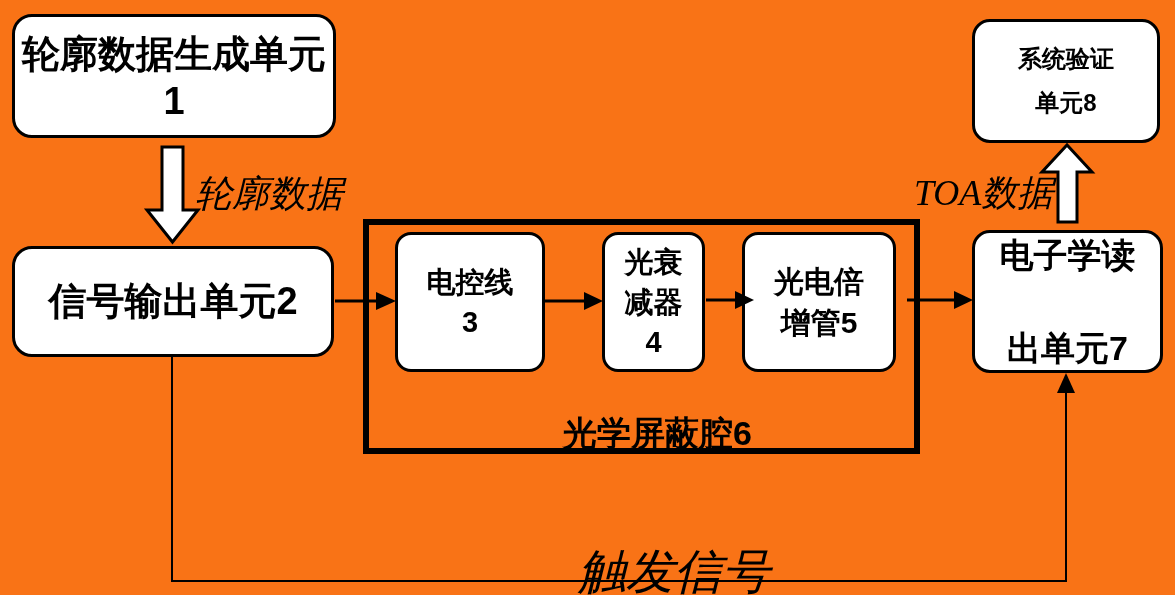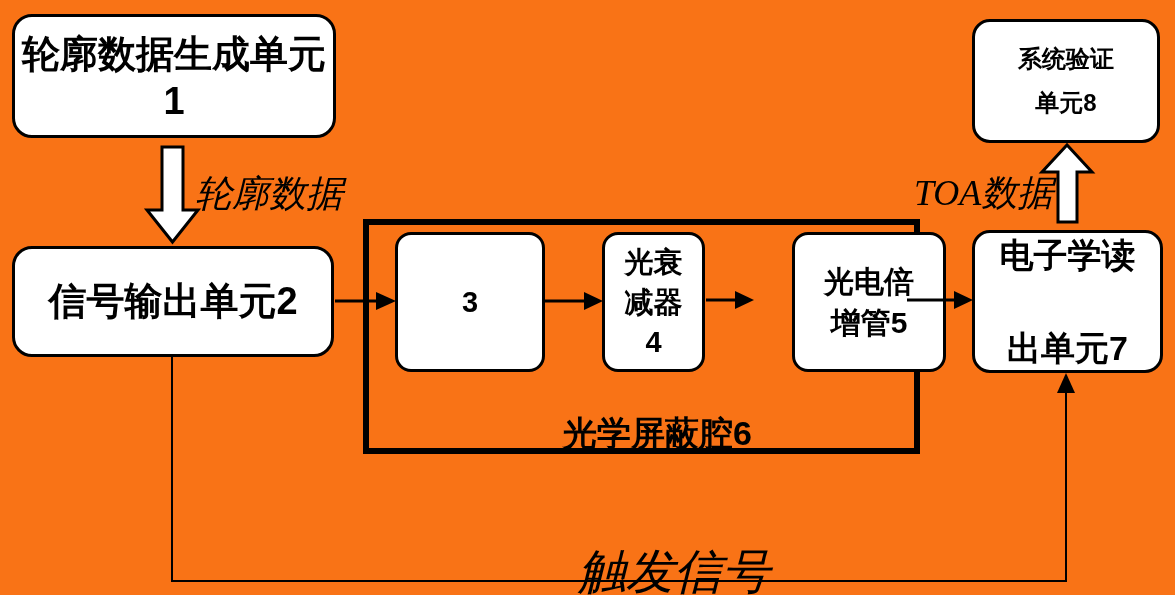--- a/index.html
+++ b/index.html
@@ -47,21 +47,21 @@
   svg.overlay{
     position:absolute;
     left:0;top:0;
     pointer-events:none;
   }
   #unit1{left:12px;top:14px;width:324px;height:124px;font-size:38px;}
   #unit2{left:12px;top:246px;width:322px;height:111px;font-size:38px;}
   #shield6{left:363px;top:219px;width:557px;height:235px;}
   #unit3{left:395px;top:232px;width:150px;height:140px;font-size:29px;line-height:40px;border-radius:16px;}
   #unit4{left:602px;top:232px;width:103px;height:140px;font-size:29px;line-height:40px;border-radius:16px;}
-  #unit5{left:792px;top:232px;width:154px;height:140px;font-size:30px;line-height:41px;border-radius:16px;}
+  #unit5{left:742px;top:232px;width:154px;height:140px;font-size:30px;line-height:41px;border-radius:16px;}
   #unit7{left:972px;top:230px;width:191px;height:143px;font-size:34px;line-height:44px;border-radius:18px;justify-content:space-between;}
   #unit8{left:972px;top:19px;width:188px;height:124px;font-size:24px;line-height:44px;border-radius:18px;}
   #label-contour{left:195px;top:169px;font-size:37px;}
   #label-toa{left:914px;top:169px;font-size:36px;}
   #label-trigger{left:578px;top:540px;font-size:48px;}
   #shield-label{left:563px;top:411px;}
 </style>
 </head>
 <body>
 
@@ -72,20 +72,21 @@
   </div>
 
   <div class="box" id="unit2">
     <span>信号输出单元2</span>
   </div>
 
   <div class="shield" id="shield6"></div>
   <div class="shield-label" id="shield-label">光学屏蔽腔6</div>
 
   <div class="box" id="unit3">
+    <span>电控线</span>
     <span>3</span>
   </div>
 
   <div class="box" id="unit4">
     <span>光衰</span>
     <span>减器</span>
     <span>4</span>
   </div>
 
   <div class="box" id="unit5">

